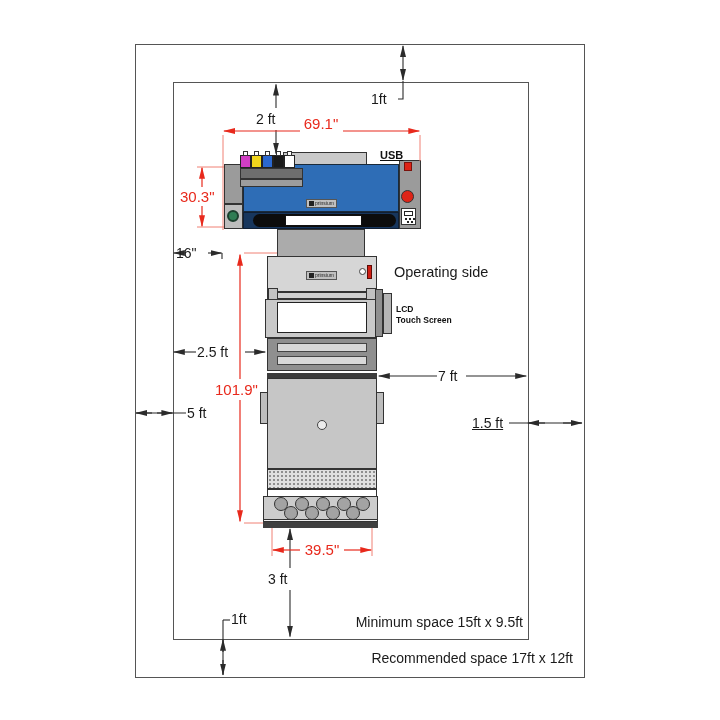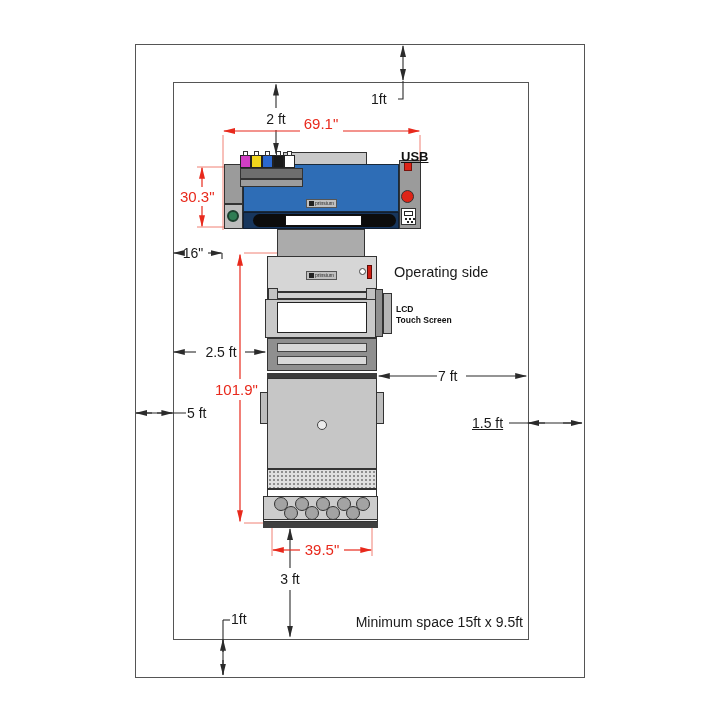--- a/index.html
+++ b/index.html
@@ -1,21 +1,21 @@
 <!DOCTYPE html>
 <html style="--dim-red: #e8291c; --printer-blue: #2e6db6;"><head>
 <meta charset="utf-8">
 <style>
   html,body{margin:0;padding:0;background:#fff;}
   #canvas{position:relative;width:720px;height:720px;background:#fff;overflow:hidden;
           font-family:"Liberation Sans",sans-serif;}
   .box{position:absolute;border:1.5px solid #555;background:transparent;}
   .p{position:absolute;box-sizing:border-box;border:1px solid #333;}
   .lbl{position:absolute;font-size:14px;color:#1a1a1a;white-space:nowrap;z-index:60;}
-  .ctr{text-align:center;}
+  .ctr{}
   .r{position:absolute;font-size:15px;color:var(--dim-red,#e8291c);white-space:nowrap;z-index:60;}
   .tiny{position:absolute;font-weight:bold;color:#111;z-index:60;}
   .badge{position:absolute;display:flex;align-items:center;gap:1px;background:#c0c0c0;
          border:1px solid #555;padding:1px 2px;font-size:5px;color:#222;z-index:20;line-height:1;}
   .badge .bicon{width:5px;height:5px;background:#222;display:inline-block;}
   .circ{border-radius:50%;}
   svg.dims{position:absolute;left:0;top:0;z-index:50;pointer-events:none;}
   .caster{position:absolute;width:14px;height:14px;border-radius:50%;
           background:#a3a3a3;border:1.5px solid #333;box-sizing:border-box;z-index:15;}
   .hatch{background-color:#e0e0e0;
@@ -171,21 +171,22 @@
   <div class="lbl ctr" style="left:176px;top:245px;width:34px;">16"</div>
   <div class="lbl ctr" style="left:197px;top:344px;width:48px;">2.5 ft</div>
   <div class="r" style="left:215px;top:381px;">101.9"</div>
   <div class="lbl" style="left:438px;top:368px;">7 ft</div>
   <div class="lbl" style="left:187px;top:405px;">5 ft</div>
   <div class="lbl" style="left:472px;top:415px;text-decoration:underline;">1.5 ft</div>
   <div class="r ctr" style="left:292px;top:541px;width:60px;text-align:center;">39.5"</div>
   <div class="lbl ctr" style="left:268px;top:571px;width:44px;">3 ft</div>
   <div class="lbl" style="left:231px;top:611px;">1ft</div>
 
-  <div class="tiny" style="left:401px;top:149px;font-size:13px;text-decoration:underline;">USB</div>
+  <div class="tiny" style="left:380px;top:149px;font-size:11px;text-decoration:underline;">USB</div>
   <div class="tiny" style="left:396px;top:304px;font-size:8.5px;line-height:1.3;">
     <div>LCD</div>
     <div>Touch Screen</div>
   </div>
   <div class="lbl" style="left:394px;top:264px;font-size:14.5px;">Operating side</div>
   <div class="lbl" style="right:197px;top:614px;text-align:right;">Minimum space 15ft x 9.5ft</div>
+  <div class="lbl" style="right:147px;top:650px;text-align:right;">Recommended space 17ft x 12ft</div>
 
 </div>
 
 </body></html>

